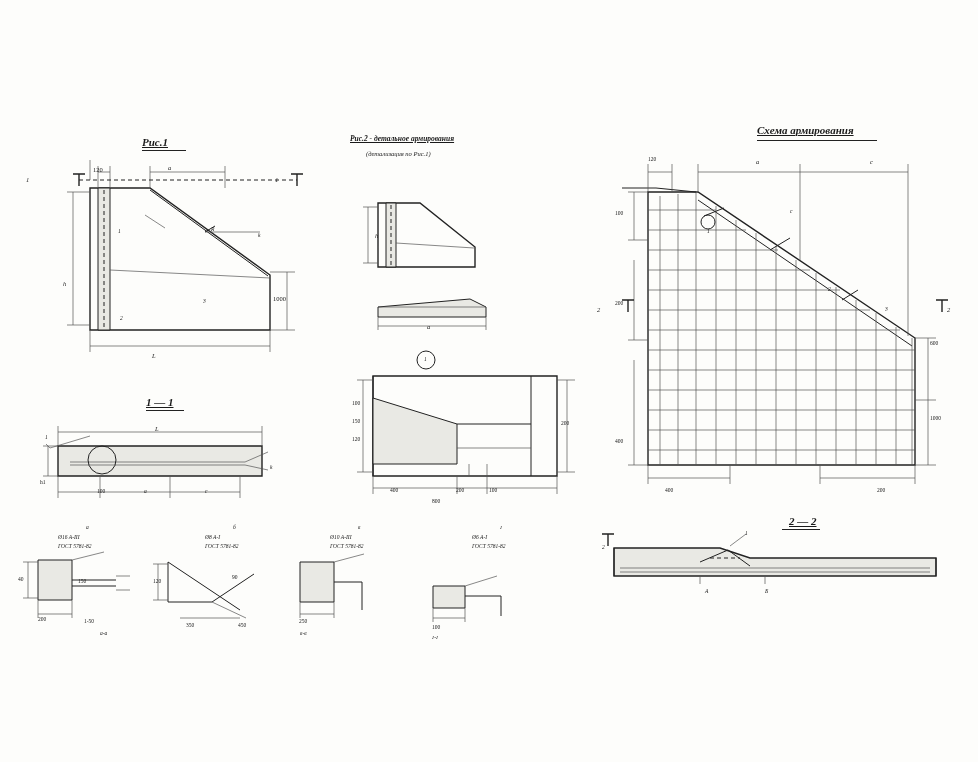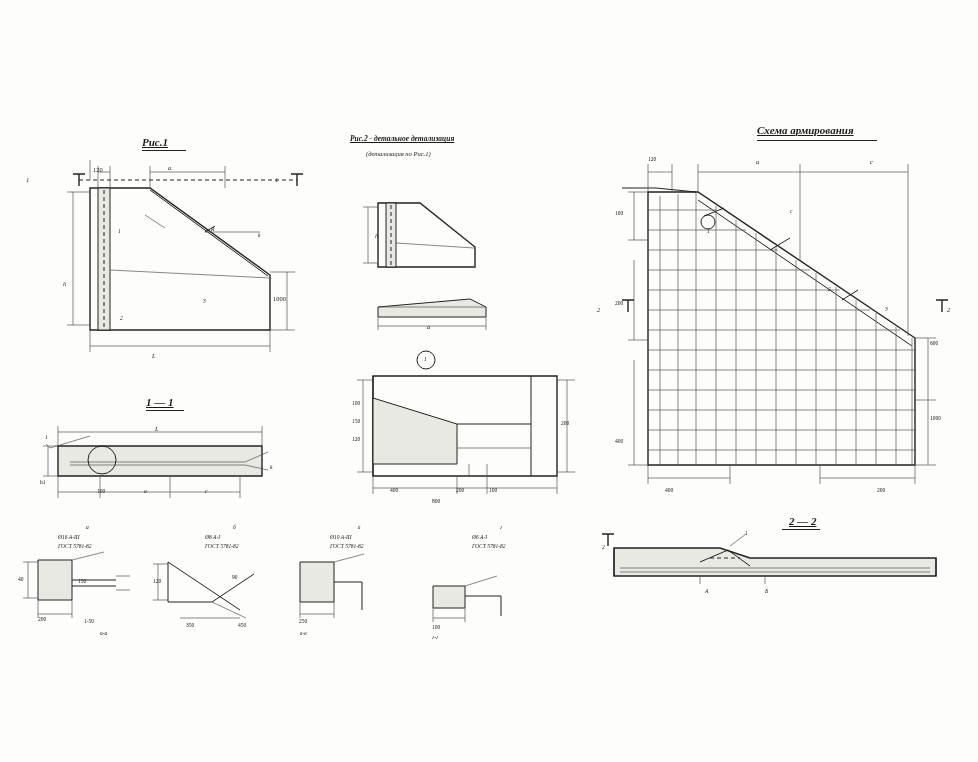--- a/index.html
+++ b/index.html
@@ -67,21 +67,21 @@
   <div class="lbl xs" style="left:273px;top:295px;">1000</div>
   <div class="lbl xs hand" style="left:152px;top:352px;">L</div>
   <div class="lbl tiny hand" style="left:118px;top:228px;">1</div>
   <div class="lbl tiny hand" style="left:120px;top:315px;">2</div>
   <div class="lbl tiny hand" style="left:203px;top:298px;">3</div>
   <div class="lbl tiny hand" style="left:211px;top:226px;">R</div>
   <div class="lbl tiny hand" style="left:258px;top:232px;">k</div>
   <div class="lbl xs hand" style="left:26px;top:176px;">1</div>
   <div class="lbl xs hand" style="left:275px;top:176px;">1</div>
 
-  <div class="lbl ttl sm" style="left:350px;top:134px;">Рис.2 - детальное детализация</div>
+  <div class="lbl ttl sm" style="left:350px;top:134px;">Рис.2 - детальное армирования</div>
   <div class="lbl hand xs" style="left:366px;top:150px;">(детализация по Рис.1)</div>
 
   <div class="poly" style="left:360px;top:195px;">
     <svg width="140" height="90" viewBox="0 0 140 90">
       <path class="nofill st2" d="M18,8 L60,8 L115,52 L115,72 L18,72 Z"></path>
       <path class="fillgrey st" d="M26,8 L36,8 L36,72 L26,72 Z"></path>
       <path class="nofill sdash" d="M31,10 L31,70"></path>
       <path class="nofill sthin" d="M36,48 L114,53"></path>
       <path class="nofill sthin" d="M8,12 L8,68 M18,12 L3,12 M18,68 L3,68"></path>
     </svg>

